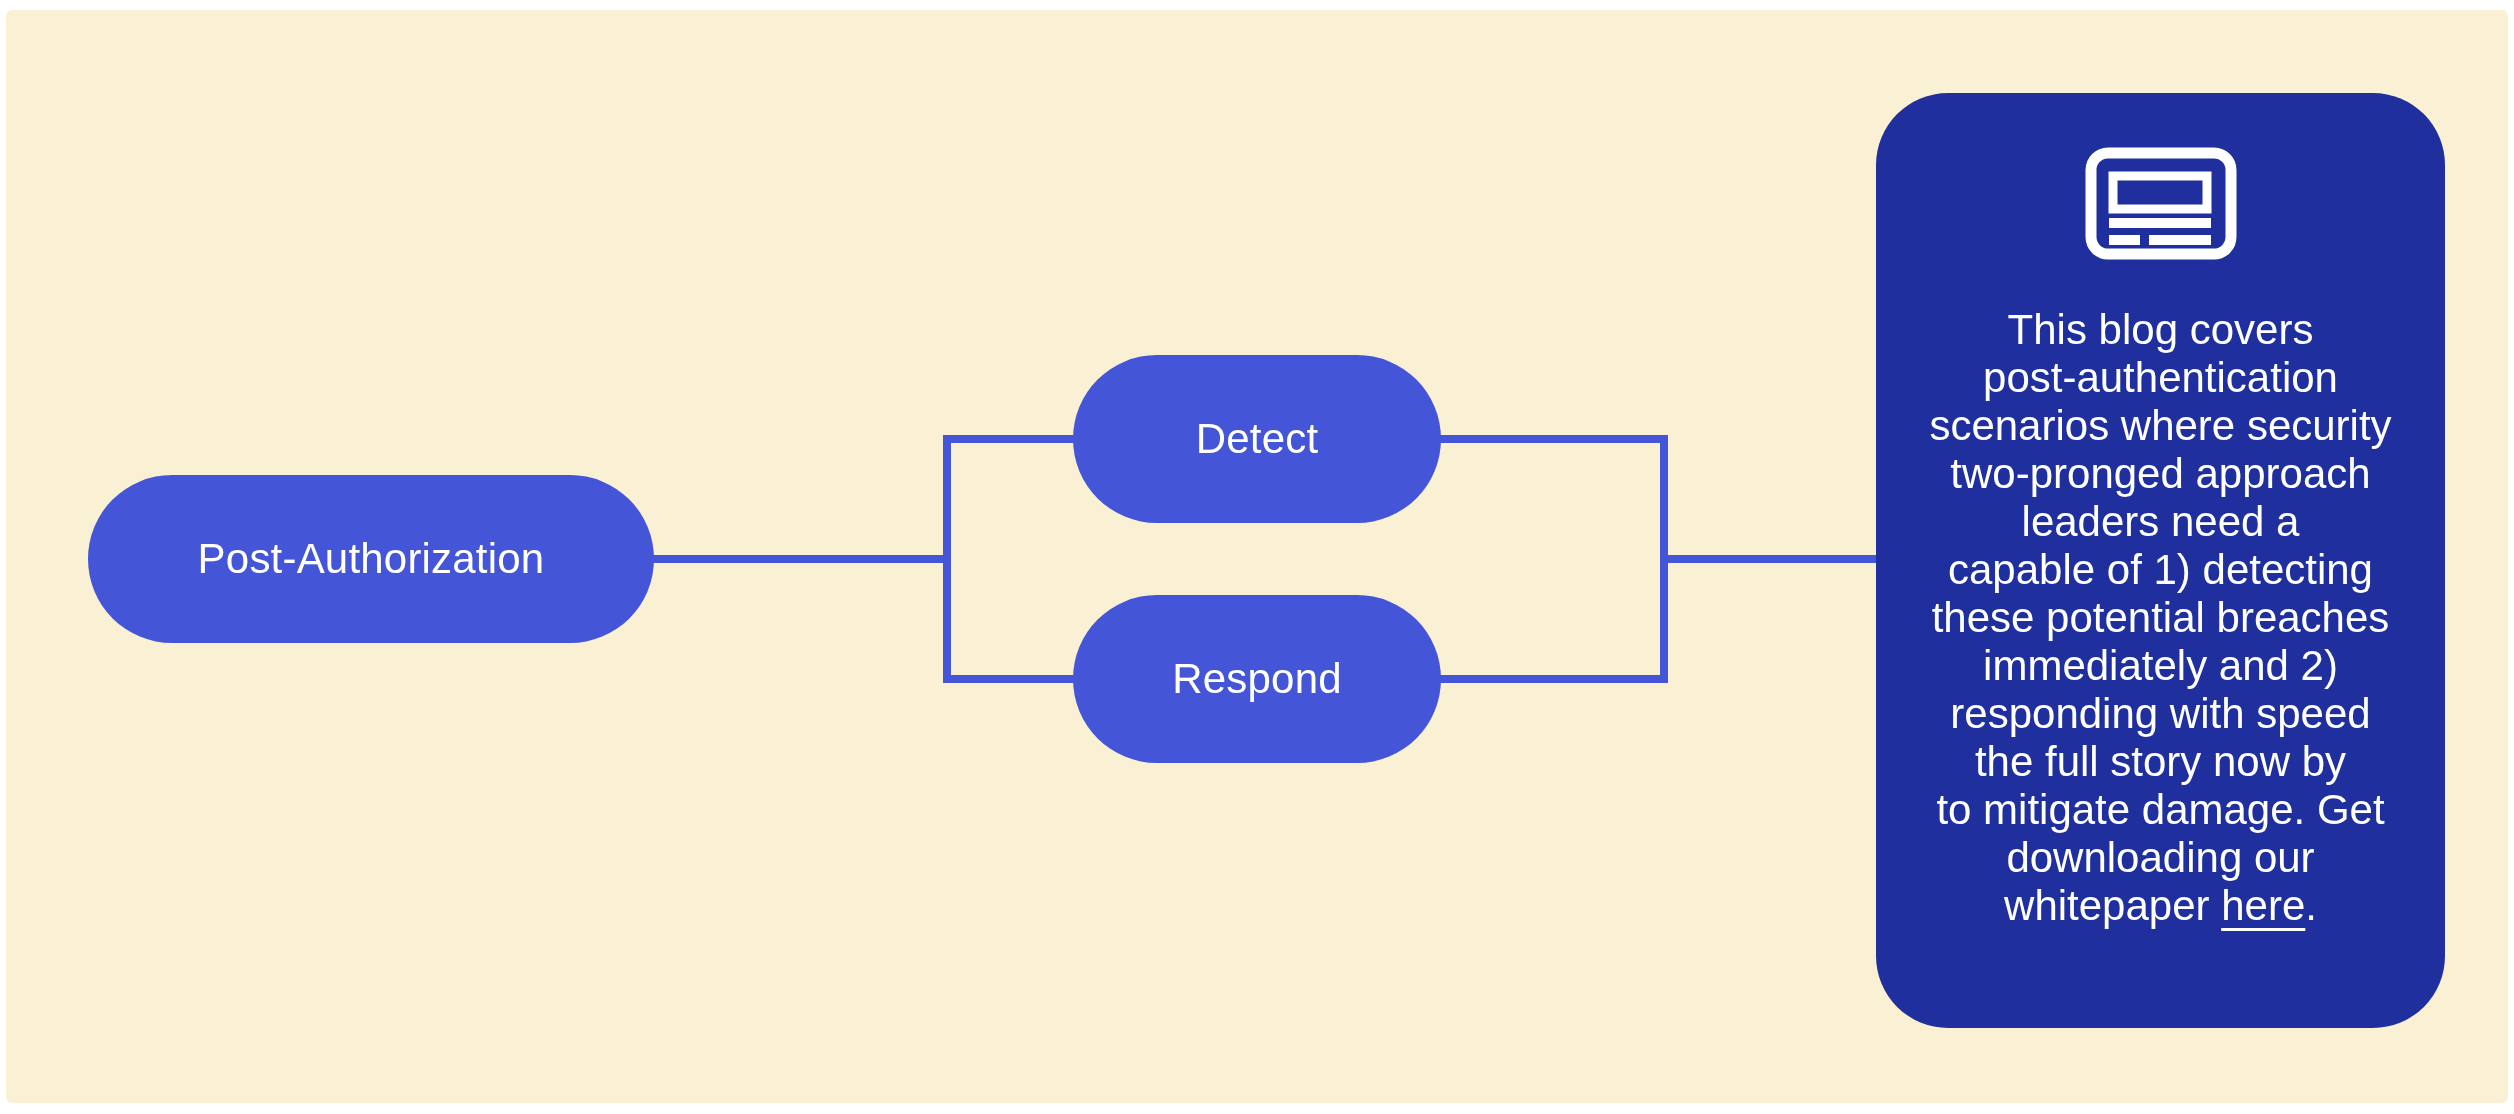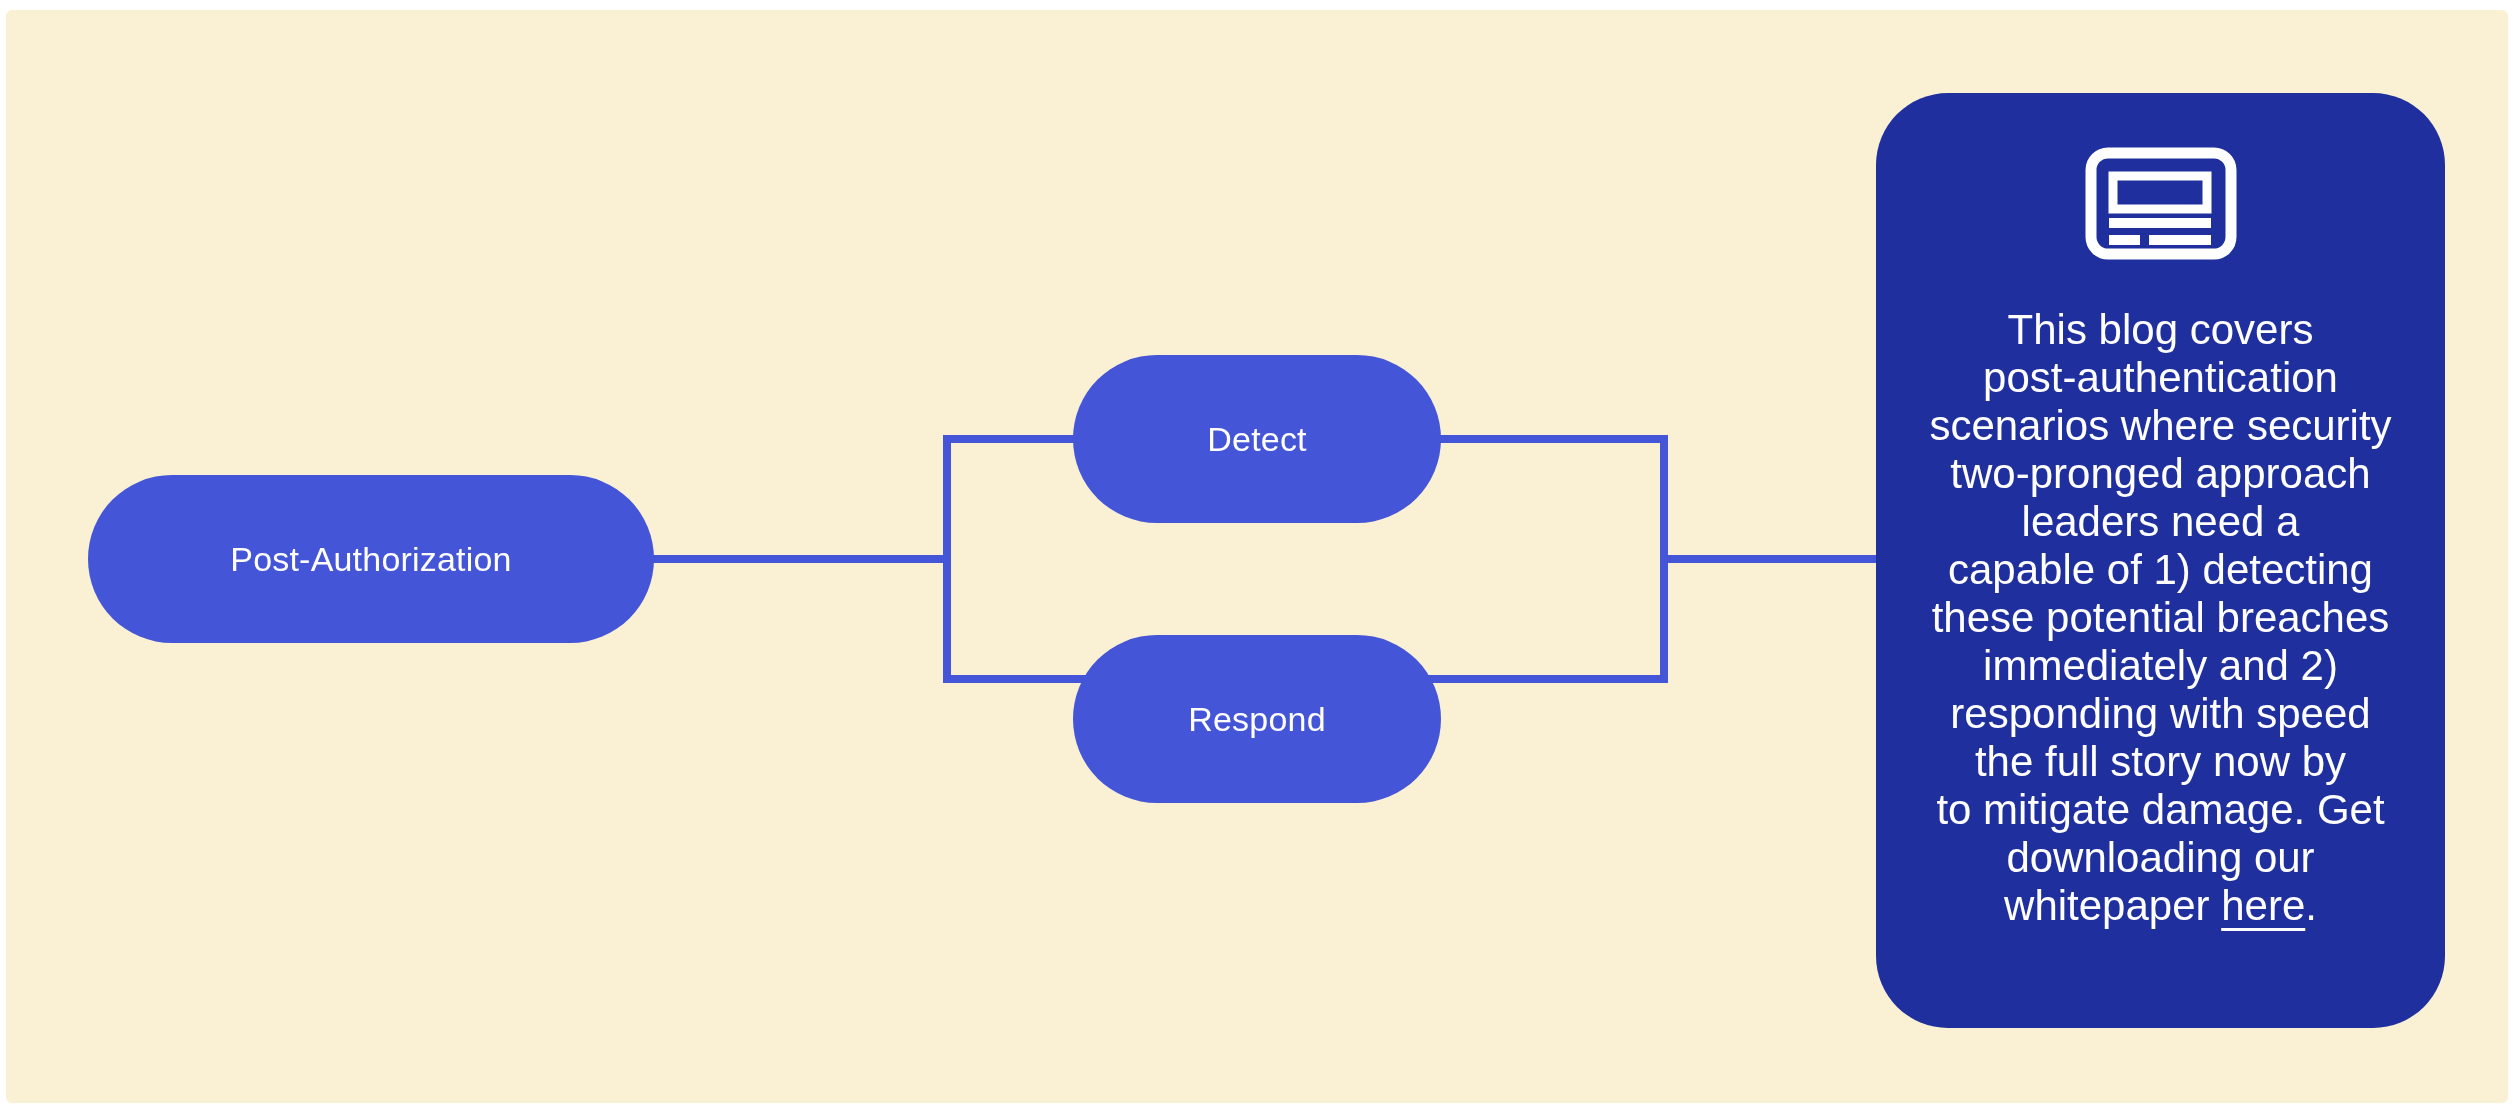--- a/index.html
+++ b/index.html
@@ -30,26 +30,26 @@
     background:var(--accent);
     z-index:1;
   }
   .pill{
     position:absolute;
     z-index:2;
     background:var(--accent);
     border-radius:999px;
     display:flex;align-items:center;justify-content:center;
     color:var(--text_on_blue);
-    font-size:34px;
+    font-size:42px;
     letter-spacing:0.2px;
   }
   .pill-root{left:82px;top:465px;width:566px;height:168px;}
   .pill-detect{left:1067px;top:345px;width:368px;height:168px;}
-  .pill-respond{left:1067px;top:585px;width:368px;height:168px;margin-top:40px;}
+  .pill-respond{left:1067px;top:585px;width:368px;height:168px;}
 
   .conn-root      {left:640px;top:545px;width:305px;height:8px;}
   .conn-left-v    {left:937px;top:425px;width:8px;height:248px;}
   .conn-top-h     {left:937px;top:425px;width:725px;height:8px;}
   .conn-bottom-h  {left:937px;top:665px;width:725px;height:8px;}
   .conn-right-v   {left:1654px;top:425px;width:8px;height:248px;}
   .conn-card      {left:1654px;top:545px;width:218px;height:8px;}
 
   .card{
     position:absolute;

